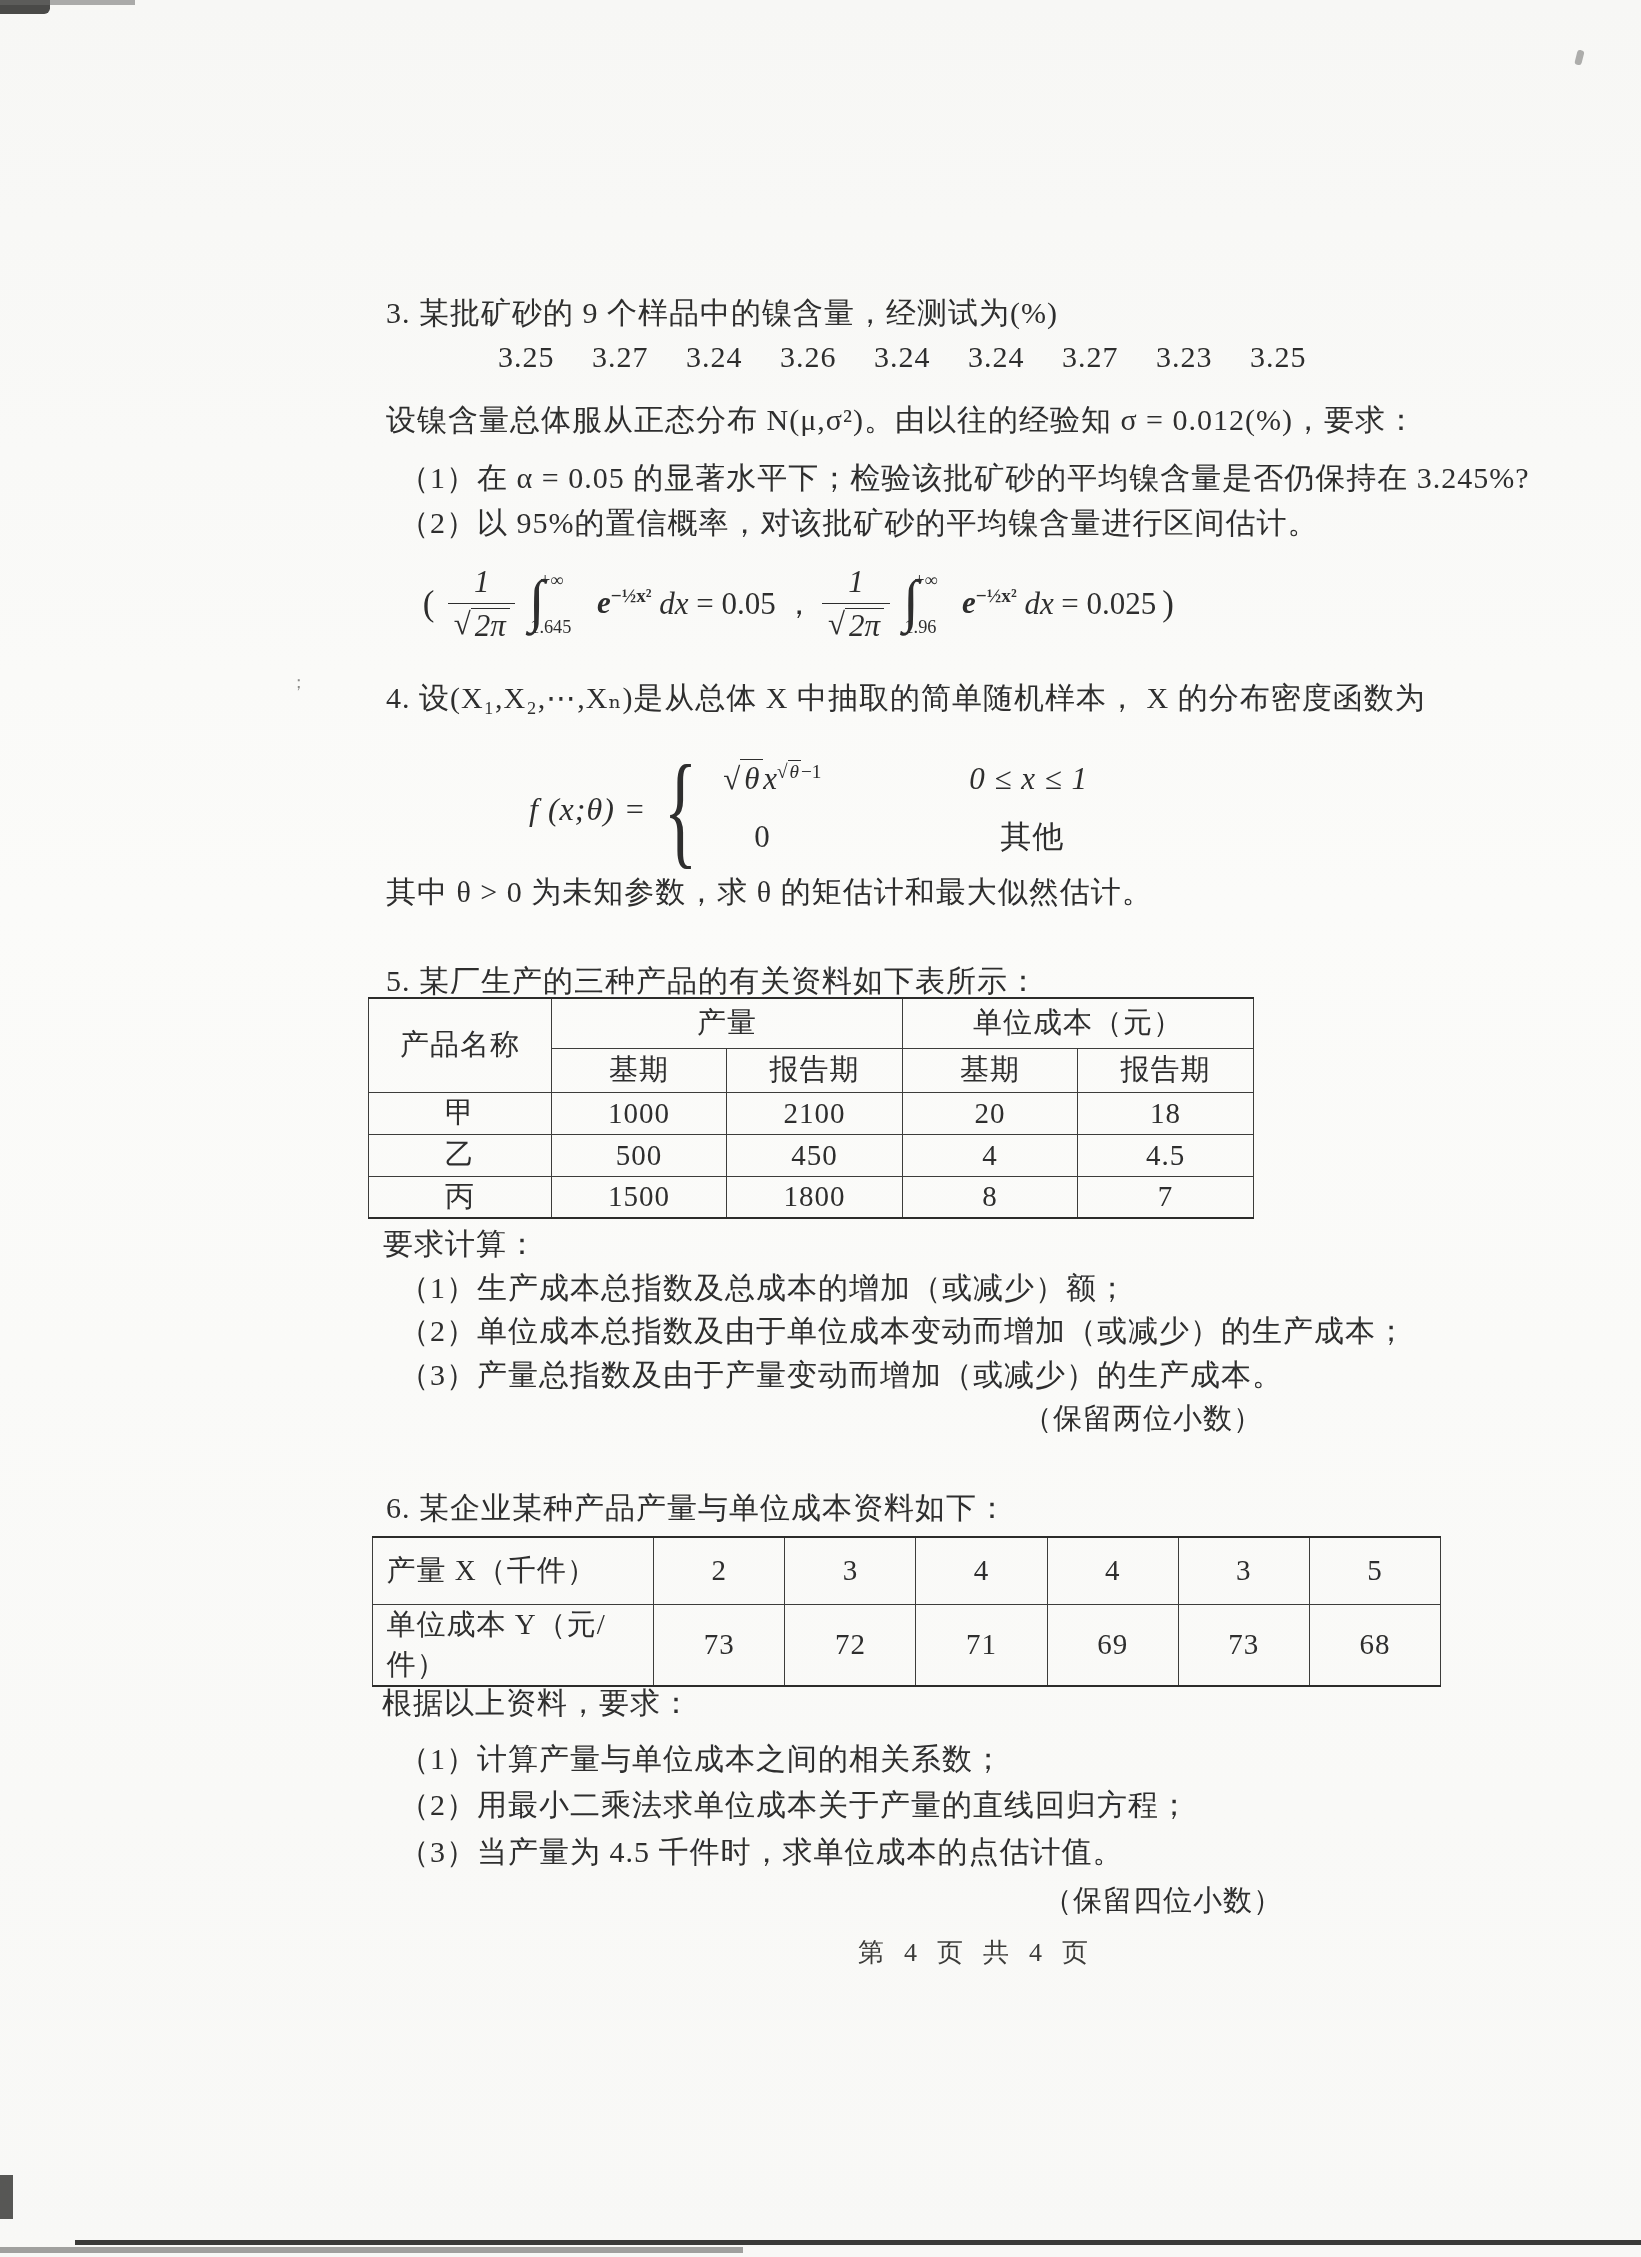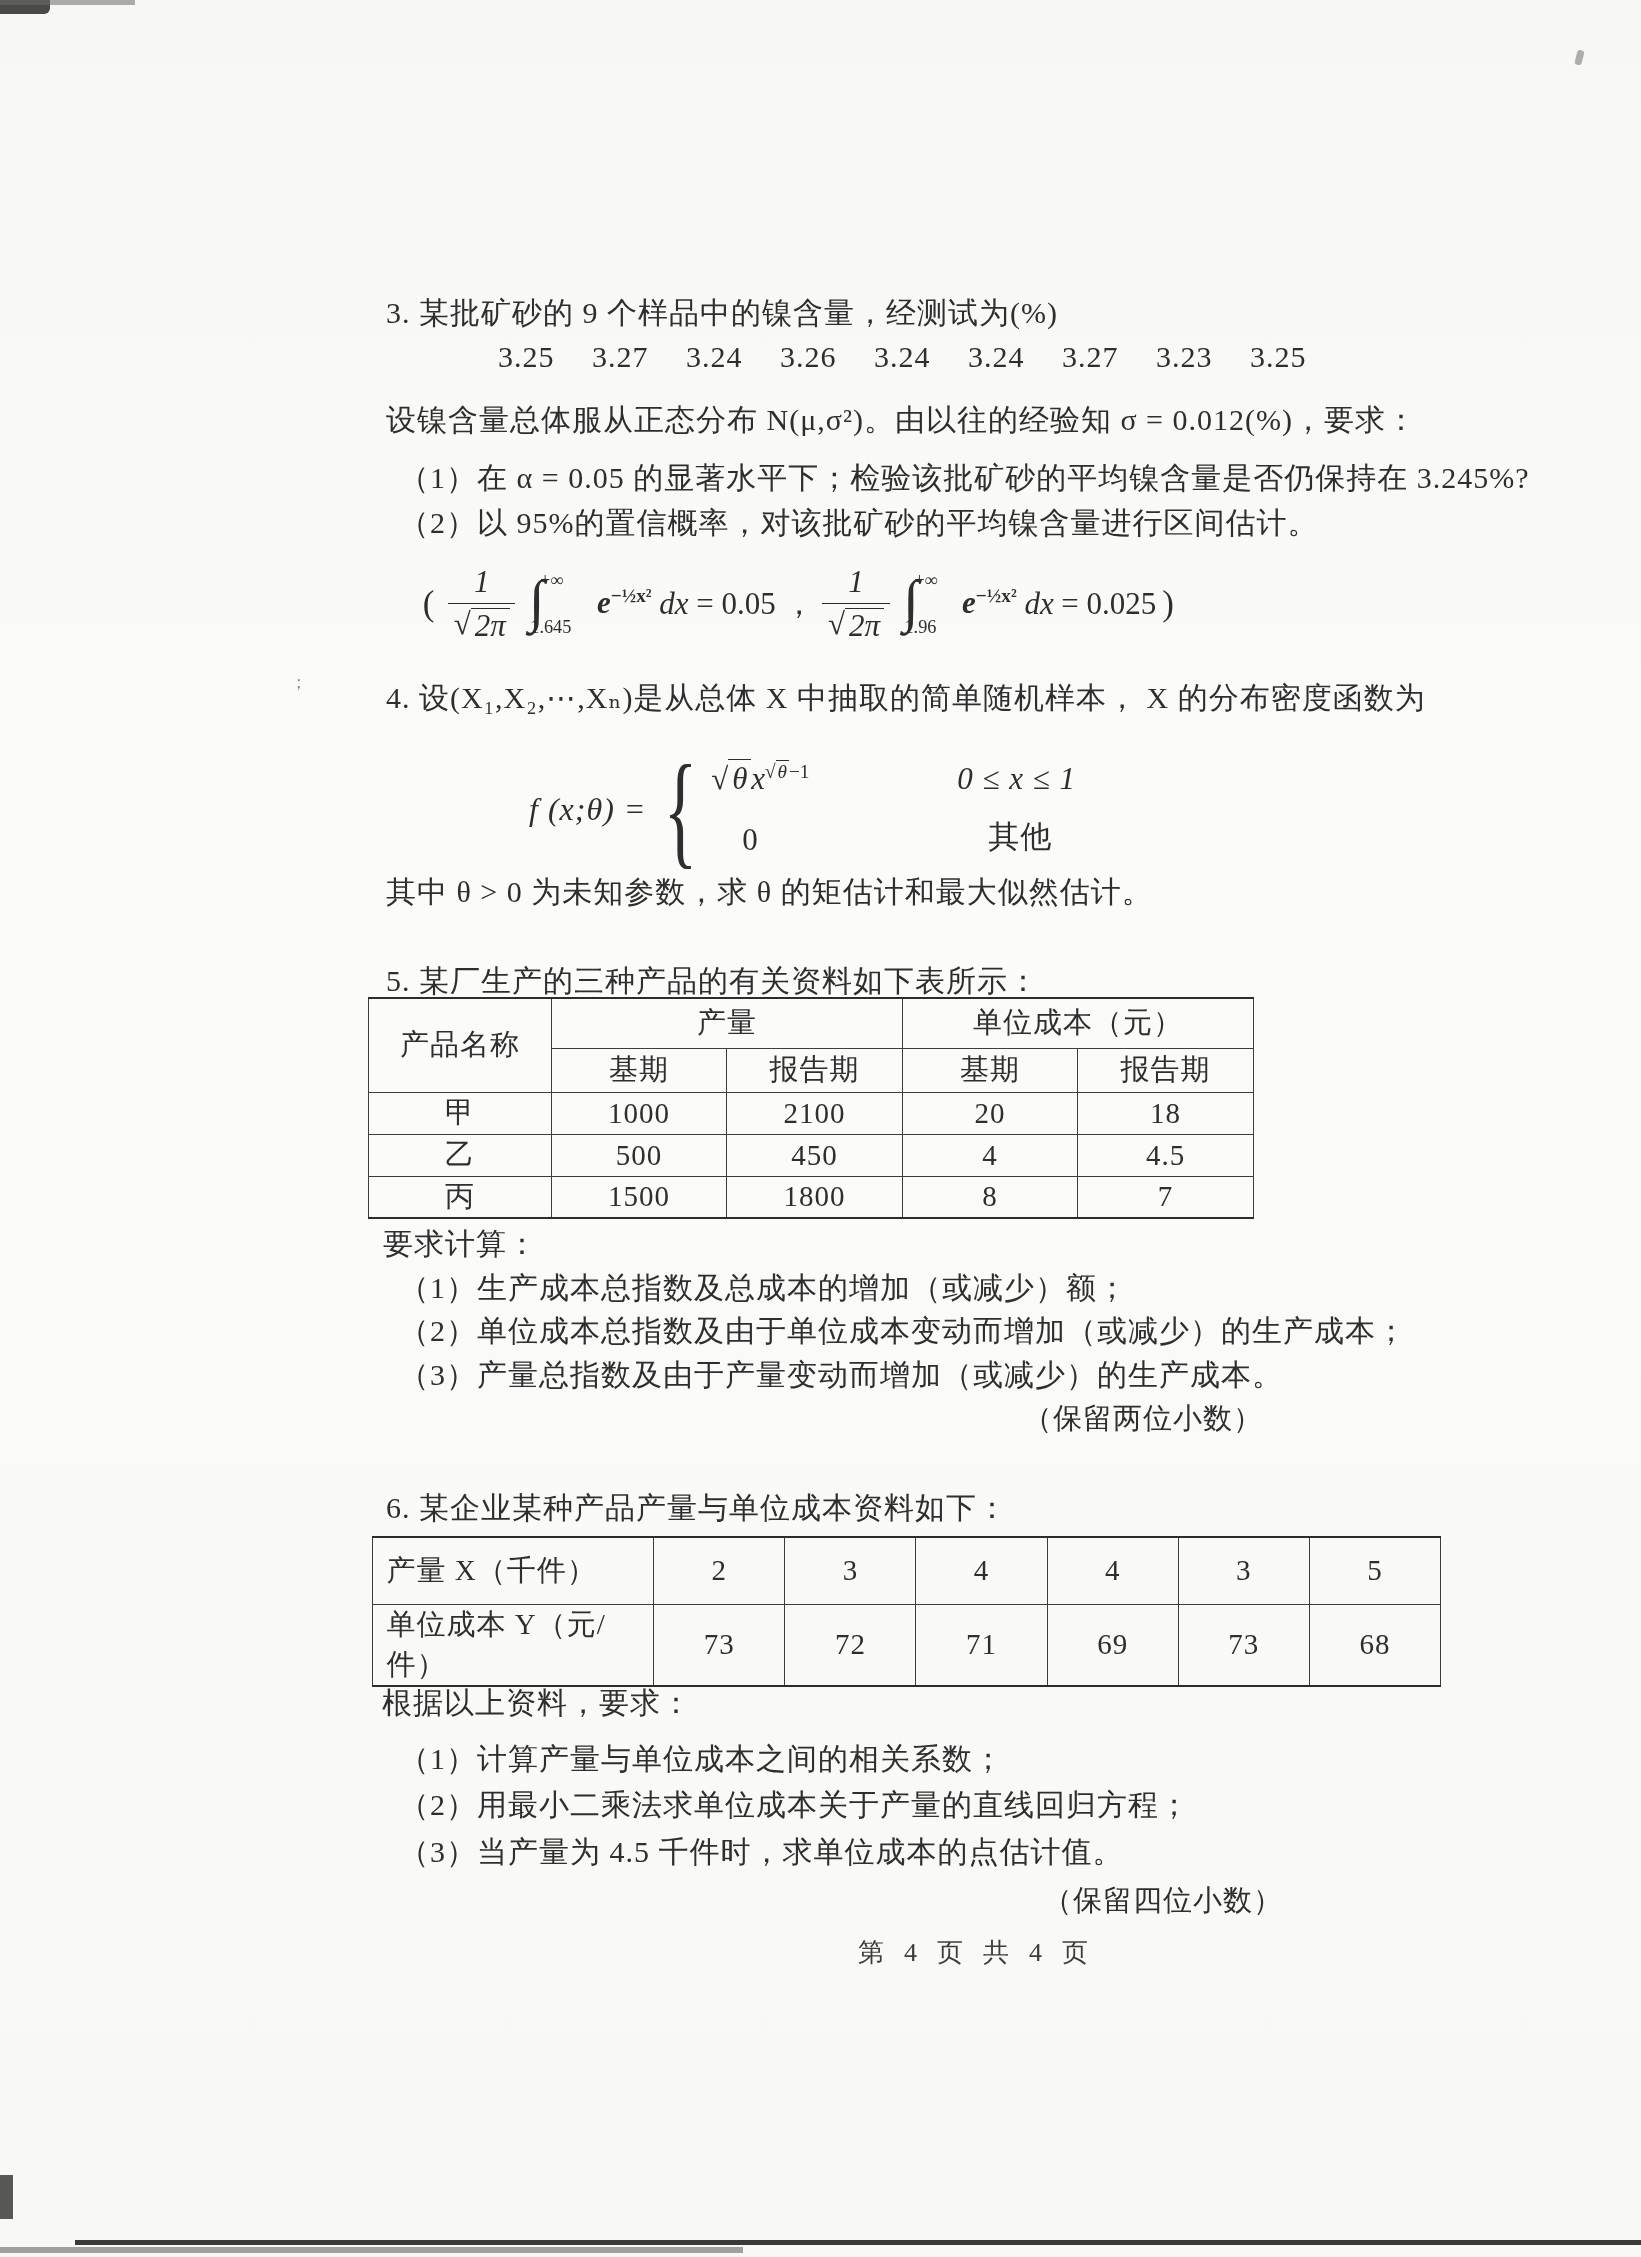--- a/index.html
+++ b/index.html
@@ -31,21 +31,21 @@
   .exp { font-size:19.3px; letter-spacing:0; }
   .exp .sqrt-bar { border-top:1.4px solid #2e2e2e; padding:0 1.9px 0; }
   .tail-eq { margin-left:7.7px; }
   .paren { font-size:35px; margin:0 5.8px; }
 
   
   .pw { position:absolute; display:flex; align-items:center; }
   .pw-lhs { font-size:32px; font-style:italic; letter-spacing:1px; }
   .pw-brace { font-size:127px; font-weight:300; line-height:1; transform:scaleX(0.55); margin:0 0 0 3.9px; }
   .pw-cases { display:flex; flex-direction:column; gap:19.3px; font-size:31px; }
-  .pw-row { display:flex; align-items:flex-end; }
+  .pw-row { display:flex; align-items:center;margin-left:12px; }
   .pw-expr { width:246px; }
   .pw-expr.zero { padding-left:31px; }
   .pw-cond { letter-spacing:1px; }
 
   
   table { border-collapse:collapse; table-layout:fixed; position:absolute; background:transparent; }
   td { border:1.9px solid #3d3d3b; text-align:center; vertical-align:middle; font-size:29px; padding:0; letter-spacing:1px; }
   .tbl5 { border-top:2.9px solid #2c2c2a; border-bottom:2.9px solid #2c2c2a; }
   .tbl6 { border-top:2.9px solid #2c2c2a; border-bottom:2.9px solid #2c2c2a; }
   .tbl6 td.lbl { text-align:left; padding-left:13.5px; }

